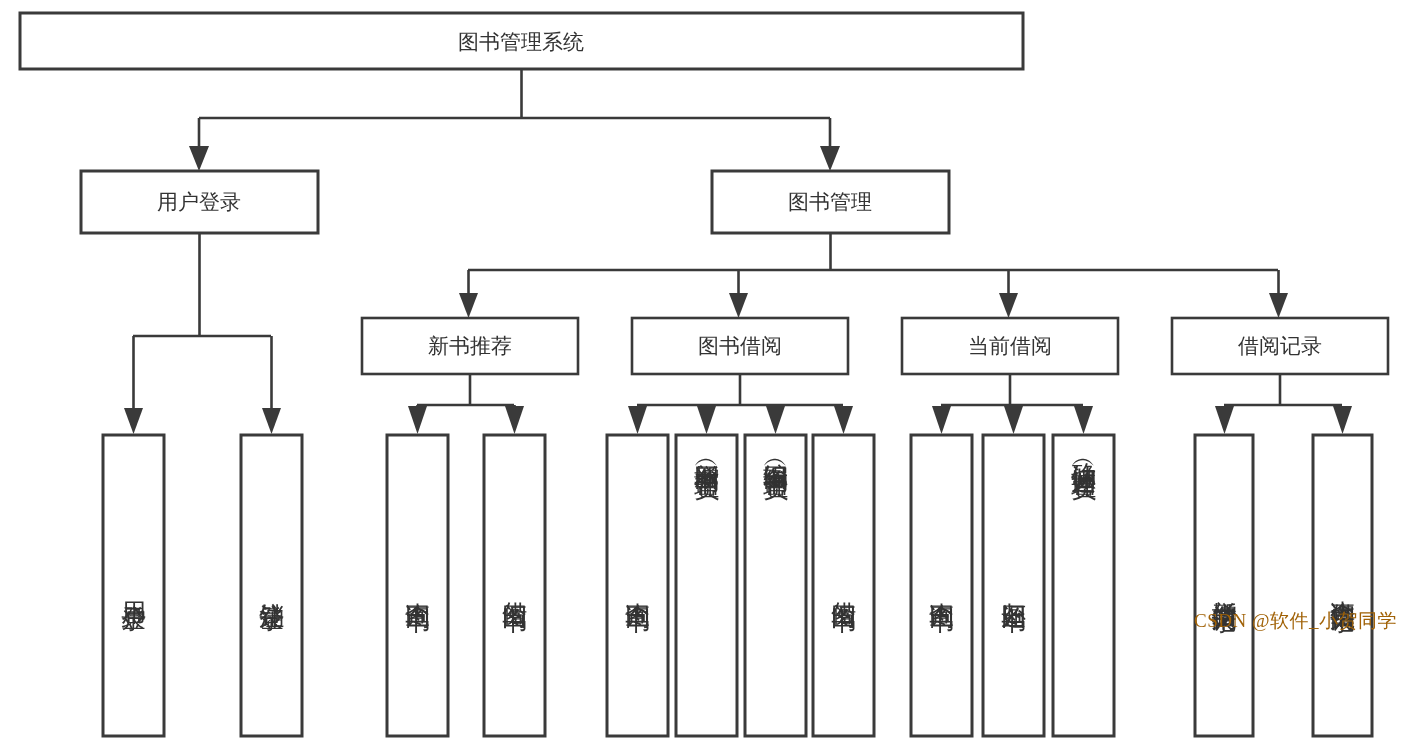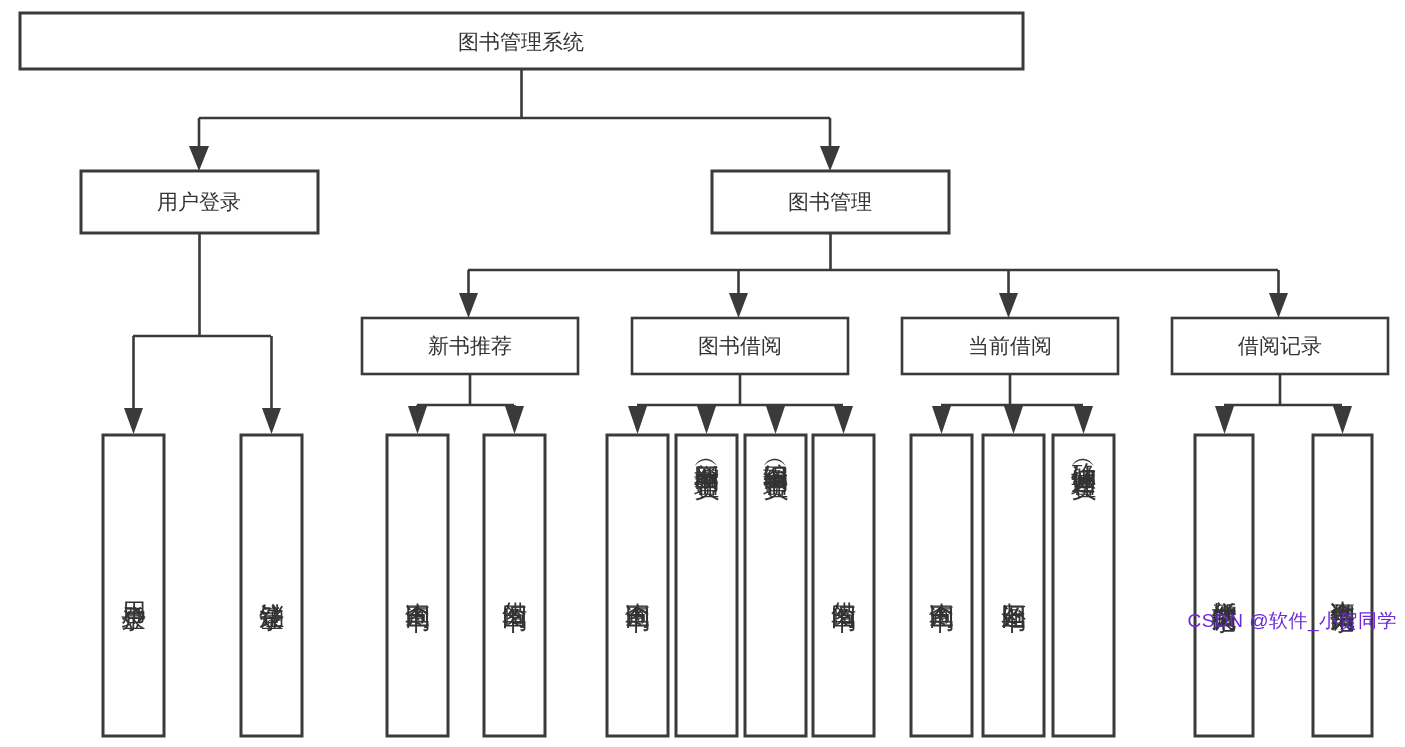--- a/index.html
+++ b/index.html
@@ -66,23 +66,23 @@
     line-height: 1.18;
     letter-spacing: 2px;
     color: #333333;
     white-space: nowrap;
     text-align: center;
   }
   .watermark {
     position: absolute;
     right: 8px;
     bottom: 4px;
-    font-family: Liberation Sans, sans-serif;
+    font-family: Liberation Serif, serif;
     font-size: 19px;
-    color: #6d28d9;
+    color: #a16207;
     white-space: nowrap;
     letter-spacing: 0.5px;
   }
 </style>
 </head>
 <body>
 
 <div id="diagram-root">
 
   <svg id="flow" viewBox="0 0 1405 747" xmlns="http://www.w3.org/2000/svg">

